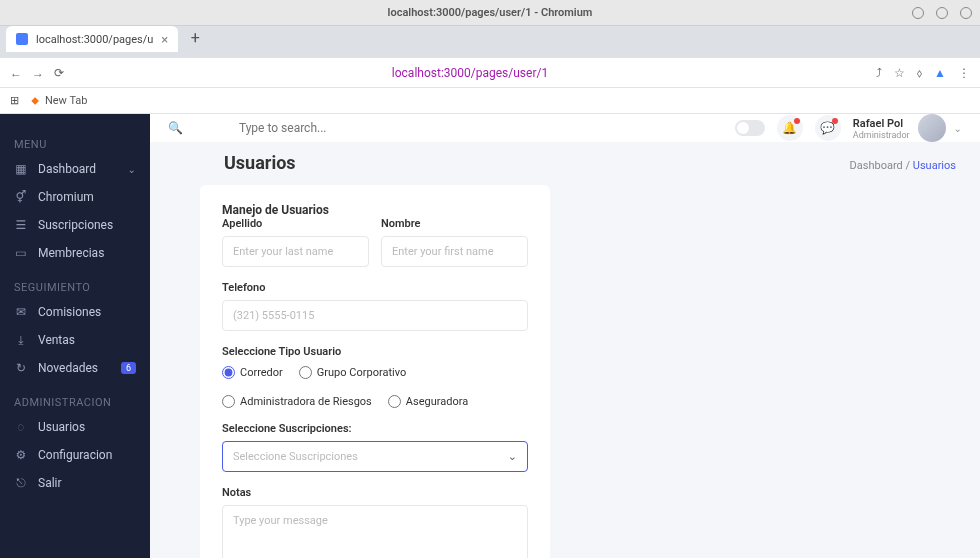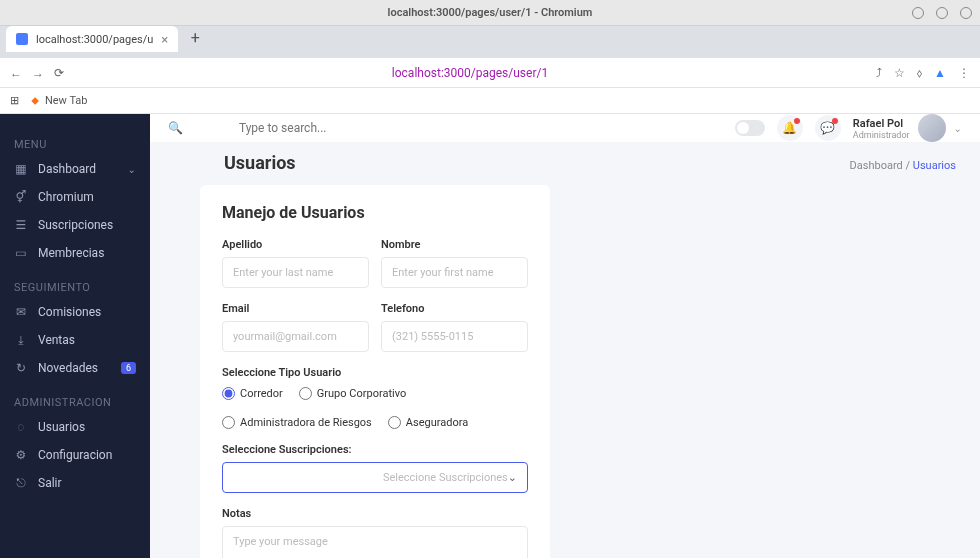--- a/index.html
+++ b/index.html
@@ -61,28 +61,28 @@
 .user-text .role { font-size: 9px; color: #999; }
 .avatar { width: 28px; height: 28px; border-radius: 50%; background: linear-gradient(135deg,#d0d4e0,#a8aec0); }
 
 .crumbs { padding: 10px 24px 0; display: flex; justify-content: space-between; align-items: baseline; }
 .crumbs h1 { font-size: 18px; font-weight: 700; color: #333; }
 .crumbs .path { font-size: 11px; color: #888; }
 .crumbs .path a { color: #4b5bec; text-decoration: none; }
 
 .card { background: #fff; margin: 12px 24px 12px 200px; border-radius: 6px; padding: 18px 22px; width: 350px; margin-left: 50px; }
 .card-wrap { padding-left: 32px; }
-.card-title { font-size: 16px; font-weight: 700; margin-bottom: 16px; }
+.card-title { font-size: 12px; font-weight: 700; }
 
 .row2 { display: flex; gap: 12px; }
 .field { flex: 1; margin-bottom: 14px; }
 .field label { display: block; font-size: 11px; font-weight: 600; margin-bottom: 6px; color: #333; }
 .field input, .field textarea, .field .select { width: 100%; border: 1px solid #e5e7eb; border-radius: 4px; padding: 8px 10px; font-size: 11px; color: #666; outline: none; }
 .field input::placeholder, .field textarea::placeholder { color: #bbb; }
-.field .select { display: flex; justify-content: flex-end; align-items: center; border-color: #4b5bec; color: #bbb; cursor: pointer; }
+.field .select { display: flex; justify-content: space-between; align-items: center; border-color: #4b5bec; color: #bbb; cursor: pointer; }
 
 .radio-group { margin-bottom: 14px; }
 .radio-group > label { font-size: 11px; font-weight: 600; margin-bottom: 8px; display: block; }
 .radios { display: flex; gap: 16px; flex-wrap: wrap; }
 .radio { display: flex; align-items: center; gap: 5px; font-size: 11px; cursor: pointer; }
 .radio input { accent-color: #4b5bec; }
 
 textarea { resize: vertical; height: 70px; font-family: inherit; }
 </style>
 </head>
@@ -233,24 +233,20 @@
           <input placeholder="Enter your last name" style="">
         </div>
         <div class="field">
           <label>Nombre</label>
           <input placeholder="Enter your first name" style="">
         </div>
       </div>
 
       <div class="row2">
         <div class="field">
-          <label>Email</label>
-          <input placeholder="yourmail@gmail.com" style="">
-        </div>
-        <div class="field">
           <label>Telefono</label>
           <input placeholder="(321) 5555-0115" style="">
         </div>
       </div>
 
       <div class="radio-group">
         <label>Seleccione Tipo Usuario</label>
         <div class="radios">
           <label class="radio">
               <input type="radio" name="tipo" checked="" style="">

